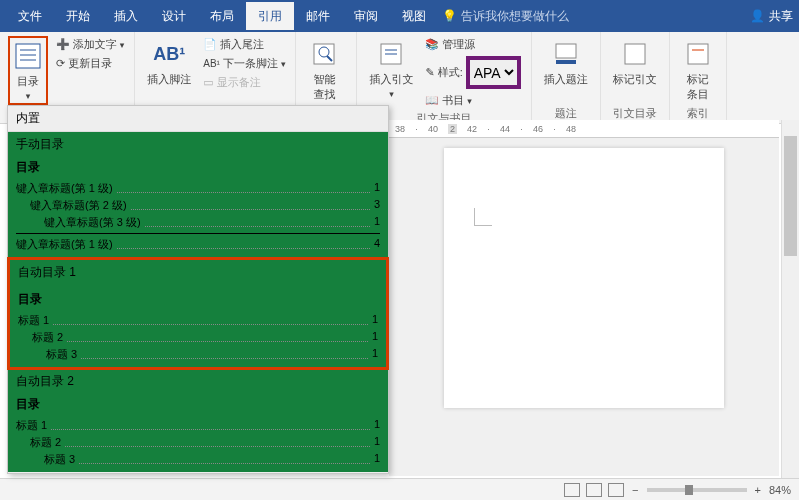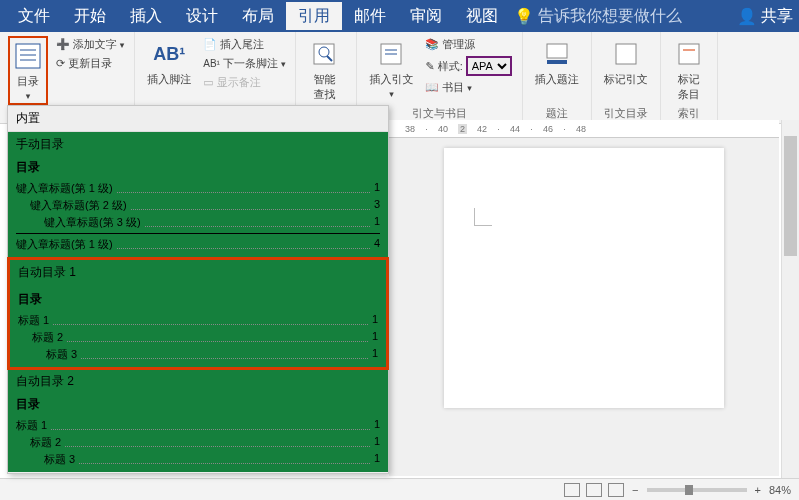--- a/index.html
+++ b/index.html
@@ -1,47 +1,47 @@
 <!DOCTYPE html>
 <html><head>
 <meta charset="utf-8">
 <style>
 *{margin:0;padding:0;box-sizing:border-box;font-family:"Microsoft YaHei",Arial,sans-serif}
 body{width:799px;height:500px;background:#fff;overflow:hidden;position:relative}
-.menubar{height:32px;background:#2b579a;display:flex;align-items:center;padding:16px 6px;color:#fff;font-size:16px}
+.menubar{height:32px;background:#2b579a;display:flex;align-items:center;padding:16px 6px;color:#fff;font-size:12px}
 .menubar .tab{padding:0 12px;height:28px;line-height:28px;cursor:pointer}
 .menubar .tab.active{background:#f3f3f3;color:#2b579a}
 .menubar .tell{margin-left:4px;color:#c7d5ea;display:flex;align-items:center;gap:4px}
 .menubar .share{margin-left:auto;color:#fff;display:flex;align-items:center;gap:4px}
 .ribbon{height:92px;background:#f3f3f3;border-bottom:1px solid #d4d4d4;display:flex;font-size:11px;color:#444}
 .group{border-right:1px solid #e1e1e1;padding:4px 8px 2px;display:flex;flex-direction:column;justify-content:space-between}
 .group-label{text-align:center;font-size:11px;color:#666;margin-top:auto;padding-top:2px}
 .group-body{display:flex;gap:6px;flex:1;align-items:flex-start}
 .big-btn{display:flex;flex-direction:column;align-items:center;gap:2px;padding:2px 4px;cursor:pointer}
 .big-btn .ico{width:32px;height:32px;display:flex;align-items:center;justify-content:center}
 .toc-btn{border:2px solid #d83b01;padding:2px}
 .small-stack{display:flex;flex-direction:column;gap:2px;font-size:11px}
 .small-item{display:flex;align-items:center;gap:3px;white-space:nowrap;padding:1px 2px}
 .small-item.disabled{color:#b5b5b5}
 .dd{font-size:9px}
-select{font-size:11px;height:20px;border:2px solid #701a75}
+select{font-size:14px;height:33px;border:4px solid #701a75}
 .dropdown{position:absolute;left:7px;top:105px;width:382px;background:#15803d;border:1px solid #c6c6c6;box-shadow:2px 2px 6px rgba(0,0,0,.25);font-size:12px;z-index:10}
 .dropdown .hdr{background:#eee;padding:4px 8px;border-bottom:1px solid #ddd}
 .dropdown .section{padding:4px 8px;border-bottom:1px solid #eee}
 .dropdown .section.highlight{border:3px solid #d83b01;margin:-1px}
 .dropdown .title{font-weight:bold;margin:6px 0 4px}
 .dropdown .line{display:flex;font-size:11px;padding:1px 0}
 .dropdown .line .t{flex:0 0 auto}
 .dropdown .line .dots{flex:1;border-bottom:1px dotted #888;margin:0 4px 3px}
 .dropdown .line .pg{flex:0 0 auto}
 .dropdown .indent1{padding-left:14px}
 .dropdown .indent2{padding-left:28px}
 .dropdown .sep{height:1px;background:#000;margin:2px 0}
 .doc-area{position:absolute;left:389px;top:120px;right:20px;bottom:24px;background:#f0f0f0}
-.ruler{height:18px;background:#fff;border-bottom:1px solid #ccc;display:flex;align-items:center;font-size:9px;color:#777;padding-left:16px;gap:10px;overflow:hidden}
+.ruler{height:18px;background:#fff;border-bottom:1px solid #ccc;display:flex;align-items:center;font-size:9px;color:#777;padding-left:6px;gap:10px;overflow:hidden}
 .page{margin:10px auto;width:280px;height:260px;background:#fff;box-shadow:0 0 4px rgba(0,0,0,.2);position:relative}
 .page .corner{position:absolute;left:30px;top:60px;width:18px;height:18px;border-left:1px solid #bbb;border-bottom:1px solid #bbb}
 .statusbar{position:absolute;left:0;right:0;bottom:0;height:22px;background:#f3f3f3;border-top:1px solid #d4d4d4;display:flex;align-items:center;justify-content:flex-end;padding:0 8px;font-size:11px;color:#555;gap:8px}
 .view-icons{display:flex;gap:6px}
 .view-icons span{width:16px;height:14px;border:1px solid #888;display:inline-block}
 .zoom-slider{width:100px;height:4px;background:#ccc;position:relative}
 .zoom-slider::after{content:"";position:absolute;left:38px;top:-3px;width:8px;height:10px;background:#888}
 .scrollbar-v{position:absolute;right:0;top:120px;bottom:22px;width:18px;background:#f0f0f0;border-left:1px solid #ddd}
 .scrollbar-v .thumb{position:absolute;left:2px;right:2px;top:16px;height:120px;background:#c6c6c6}
 svg{display:block}

